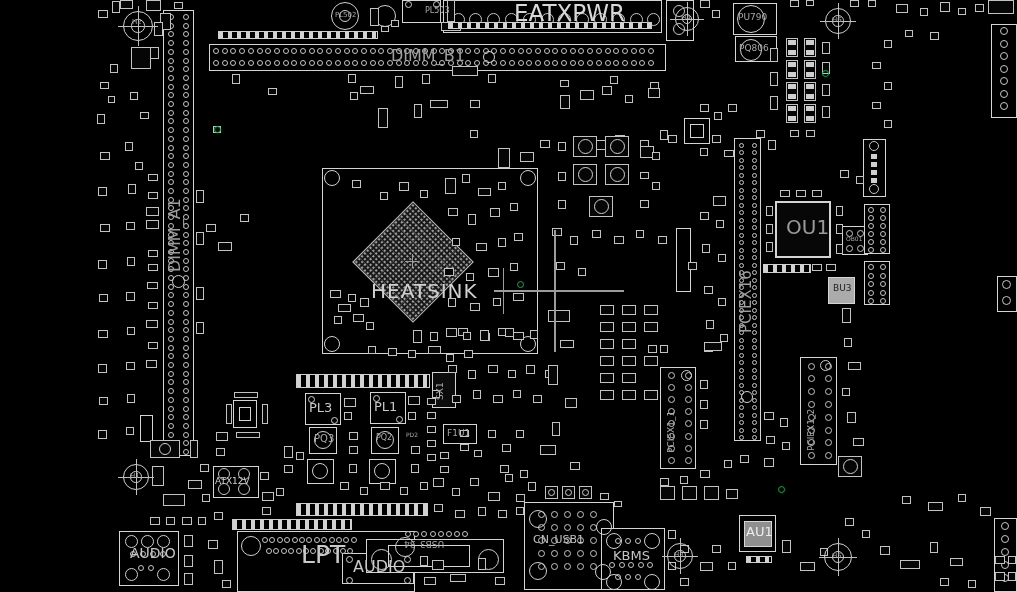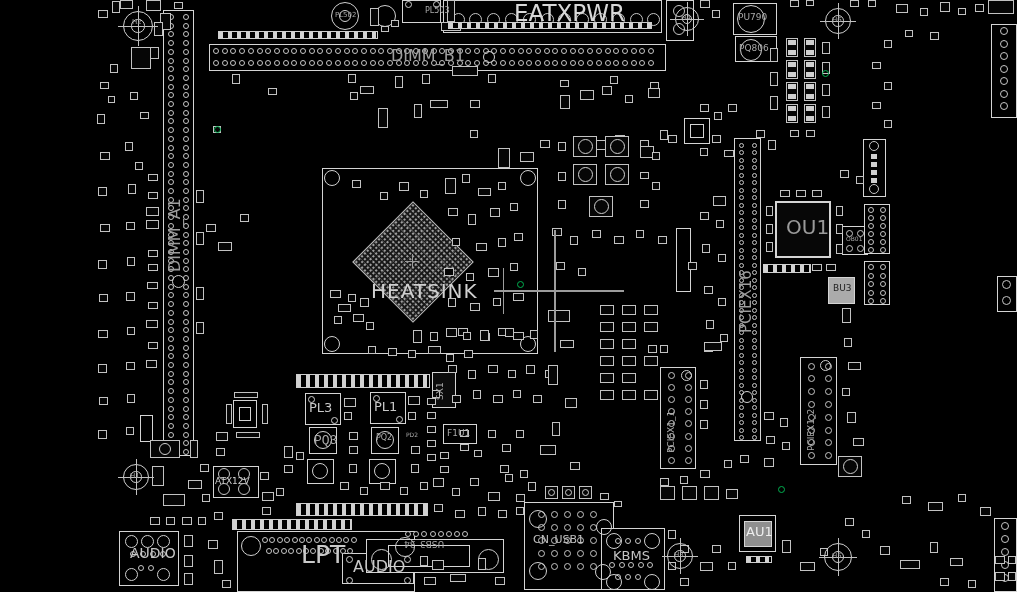--- a/index.html
+++ b/index.html
@@ -1042,21 +1042,21 @@
     <div class="lbl" style="left: 807px; top: 451px; font-size: 9px; transform-origin: 0px 0px; transform: rotate(-90deg);">PCIEX1_2</div>
     <div class="lbl" style="left: 786px; top: 217px; font-size: 20px; color: rgb(154, 154, 154);">OU1</div>
     <div class="lbl" style="left: 846px; top: 236px; font-size: 6px;">OB01</div>
     <div class="lbl" style="left: 833px; top: 284px; font-size: 9px; color: rgb(34, 34, 34);">BU3</div>
     <div class="lbl" style="left: 335px; top: 12px; font-size: 7px;">PL502</div>
     <div class="lbl" style="left: 406px; top: 7px; font-size: 8px; padding-left: 19px;">PL503</div>
     <div class="lbl" style="left: 738px; top: 13px; font-size: 9px;">PU790</div>
     <div class="lbl" style="left: 739px; top: 44px; font-size: 9px;">PQ806</div>
     <div class="lbl" style="left: 309px; top: 401px; font-size: 13px; color: rgb(200, 200, 200);">PL3</div>
     <div class="lbl" style="left: 374px; top: 400px; font-size: 13px; color: rgb(200, 200, 200);">PL1</div>
-    <div class="lbl" style="left: 314px; top: 434px; font-size: 13px; font-family: Liberation Mono, monospace;">PQ3</div>
+    <div class="lbl" style="left: 314px; top: 434px; font-size: 10px;">PQ3</div>
     <div class="lbl" style="left: 376px; top: 434px; font-size: 8px;">PQ2</div>
     <div class="lbl" style="left: 406px; top: 432px; font-size: 6px;">PD2</div>
     <div class="lbl" style="left: 436px; top: 400px; font-size: 9px; transform-origin: 0px 0px; transform: rotate(-90deg);">SX1</div>
     <div class="lbl" style="left: 447px; top: 429px; font-size: 9px;">F1U1</div>
     <div class="lbl" style="left: 215px; top: 477px; font-size: 9px; color: rgb(207, 207, 207);">ATX12V</div>
     <div class="lbl" style="left: 130px; top: 546px; font-size: 14px; color: rgb(198, 198, 198);">AUDIO</div>
     <div class="lbl" style="left: 301px; top: 542px; font-size: 25px; color: rgb(201, 201, 201);">LPT</div>
     <div class="lbl" style="left: 353px; top: 559px; font-size: 16px; color: rgb(201, 201, 201);">AUDIO</div>
     <div class="lbl" style="left: 404px; top: 539px; font-size: 9px; transform: rotate(180deg);">USB3_34</div>
     <div class="lbl" style="left: 533px; top: 534px; font-size: 11px; color: rgb(192, 192, 192);">CN_USB1</div>

